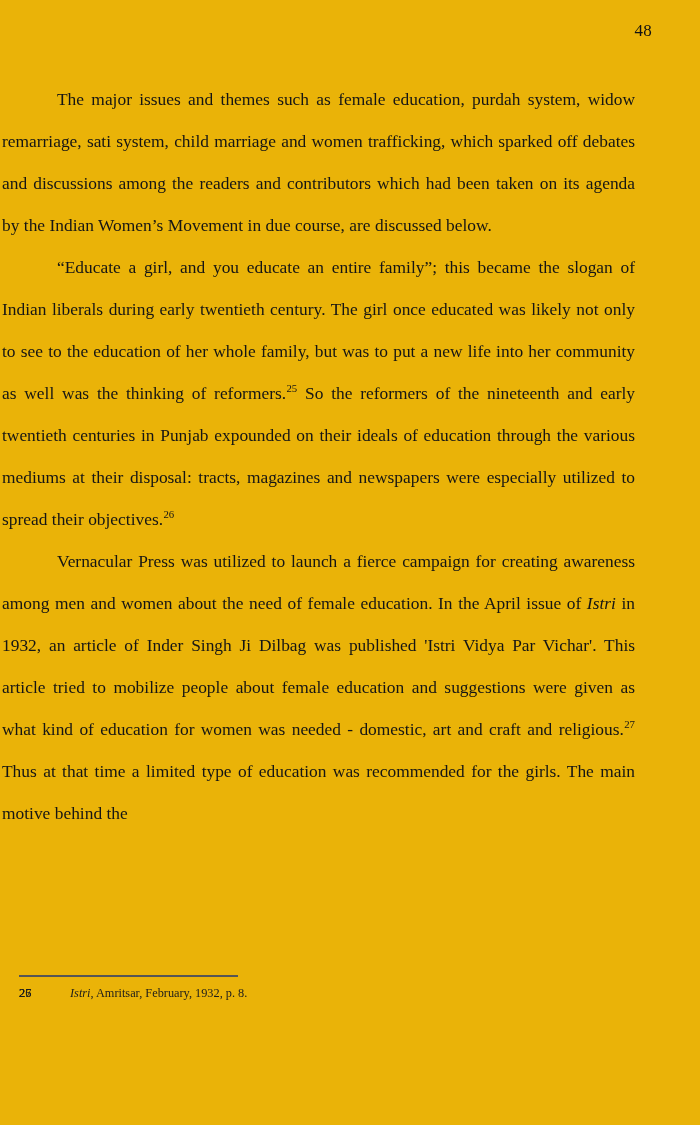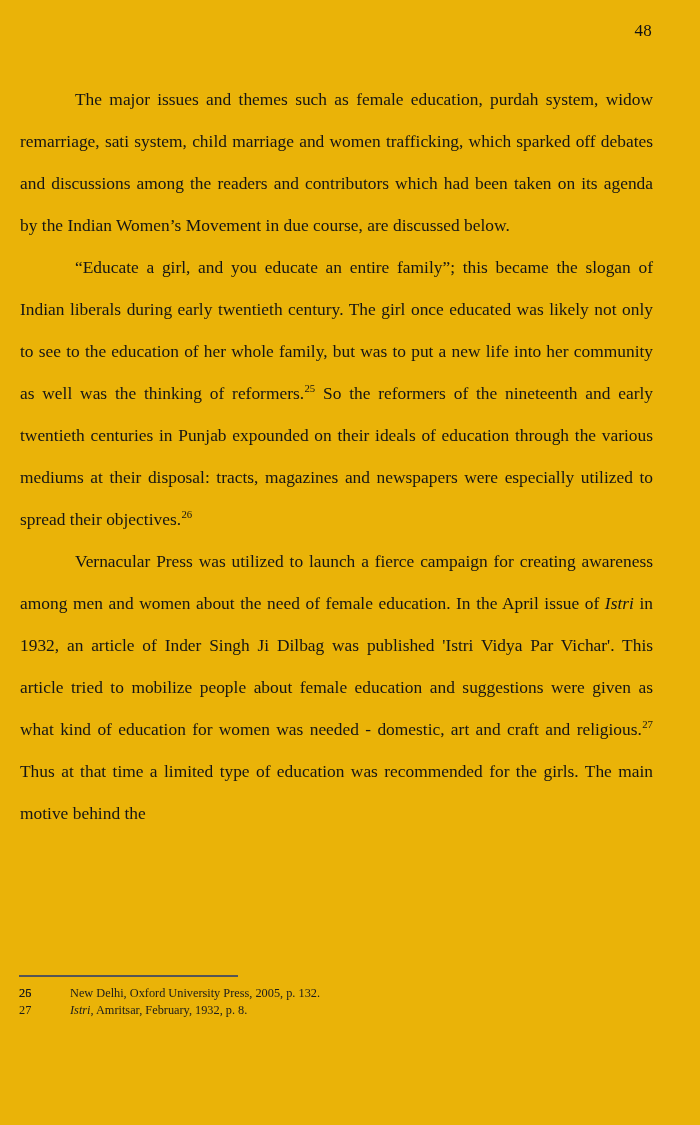--- a/index.html
+++ b/index.html
@@ -31,21 +31,21 @@
     font-size: 17px;
     line-height: 1;
     letter-spacing: 0.2px;
     color: #121212;
   }
 
   
   .body-block {
     position: absolute;
     top: 78px;
-    left: 20px;
+    left: 2px;
     width: 633px;
   }
   .para {
     margin: 0;
     text-indent: 55px;
     text-align: justify;
     font-size: 17.4px;
     line-height: 42px;
     color: #151515;
     -webkit-font-smoothing: antialiased;
@@ -117,18 +117,17 @@
     <p class="para"><span>The major issues and themes such as female education, purdah system, widow remarriage, sati system, child marriage and women trafficking, which sparked off debates and discussions among the readers and contributors which had been taken on its agenda by the Indian Women’s Movement in due course, are discussed below.</span></p>
     <p class="para"><span>“Educate a girl, and you educate an entire family”; this became the slogan of Indian liberals during early twentieth century.  The girl once educated was likely not only to see to the education of her whole family, but was to put a new life into her community as well was the thinking of reformers.</span><sup class="fn">25</sup><span>  So the reformers of the nineteenth and early twentieth centuries in Punjab expounded on their ideals of education through the various mediums at their disposal: tracts, magazines and newspapers were especially utilized to spread their objectives.</span><sup class="fn">26</sup></p>
     <p class="para last-open"><span>Vernacular Press was utilized to launch a fierce campaign for creating awareness among men and women about the need of female education.  In the April issue of </span><i>Istri</i><span> in 1932, an article of Inder Singh Ji Dilbag was published 'Istri Vidya Par Vichar'. This article tried to mobilize people about female education and suggestions were given as what kind of education for women was needed - domestic, art and craft and religious.</span><sup class="fn">27</sup><span>  Thus at that time a limited type of education was recommended for the girls.   The main motive behind the </span></p>
   </div>
 
   <div class="footnote-zone">
     <div class="footnote-rule"></div>
     <div id="footnote-list">
         <div class="footnote-line"><span class="footnote-num">25</span></div>
         <div class="footnote-line"><span class="footnote-num">26</span></div>
-        <div class="footnote-cont"><span>New Delhi, Oxford University Press, 2005, p. 132.</span></div>
         <div class="footnote-line"><span class="footnote-num">27</span><span><i>Istri</i><span>, Amritsar, February, 1932, p. 8.</span></span></div>
       </div>
   </div>
 
 </div>
 
 </body></html>

